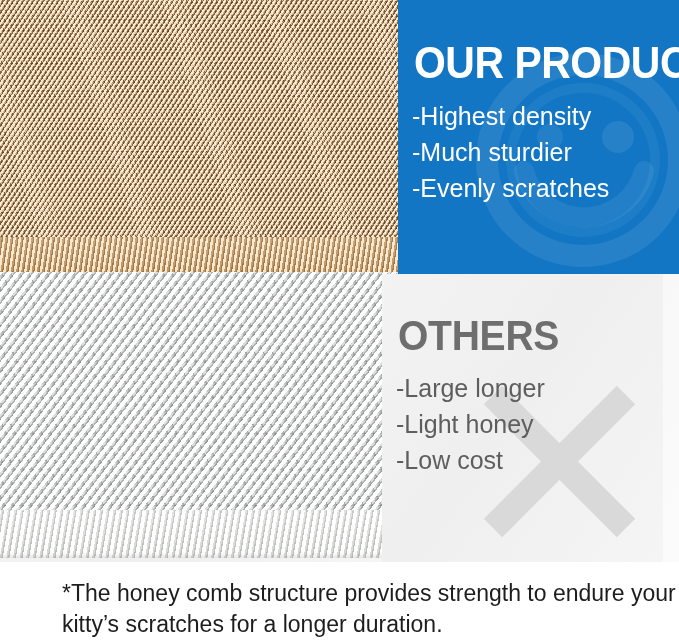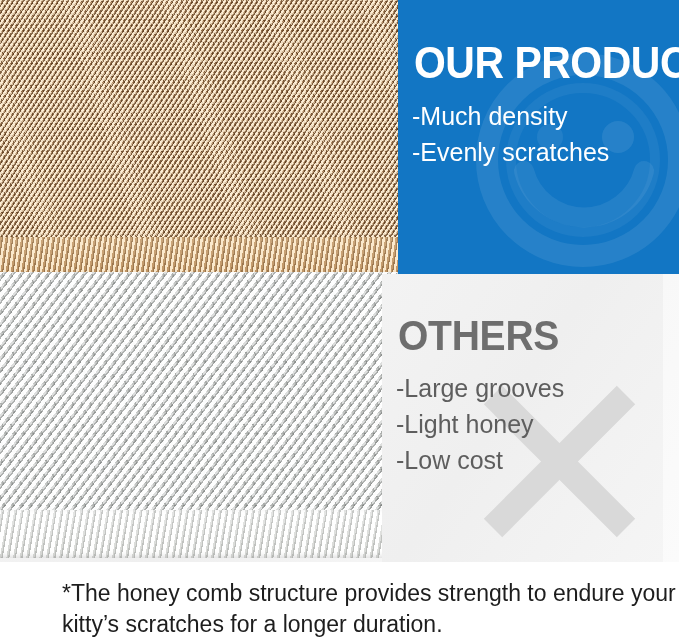--- a/index.html
+++ b/index.html
@@ -247,39 +247,40 @@
         <circle cx="115" cy="115" r="72" fill="none" stroke="#ffffff" stroke-opacity="0.05" stroke-width="10"></circle>
         <circle cx="82" cy="92" r="13" fill="#ffffff" fill-opacity="0.07"></circle>
         <circle cx="150" cy="92" r="16" fill="#ffffff" fill-opacity="0.085"></circle>
         <path d="M56 126 A 62 62 0 0 0 176 126" fill="none" stroke="#ffffff" stroke-opacity="0.075" stroke-width="20" stroke-linecap="round"></path>
       </svg>
     </div>
 
     <div class="blue-title">OUR PRODUCT</div>
 
     <ul class="blue-list">
-      <li>-Much density</li>
+      <li>-Highest density</li>
+      <li>-Much sturdier</li>
       <li>-Evenly scratches</li>
     </ul>
 
   </div>
 
   <div id="others-panel">
 
     <div id="x-watermark">
       <svg width="165" height="165" viewBox="0 0 165 165" aria-hidden="true">
         <line x1="16" y1="16" x2="149" y2="149" stroke="#d9d9d9" stroke-width="26" stroke-linecap="butt"></line>
         <line x1="149" y1="16" x2="16" y2="149" stroke="#d9d9d9" stroke-width="26" stroke-linecap="butt"></line>
       </svg>
     </div>
 
     <div class="others-title">OTHERS</div>
 
     <ul class="others-list">
-      <li>-Large grooves</li>
+      <li>-Large longer</li>
       <li>-Light honey</li>
       <li>-Low cost</li>
     </ul>
 
   </div>
 
   <div id="caption">
     <p>*The honey comb structure provides strength to endure your kitty’s scratches for a longer duration.</p>
   </div>
 

